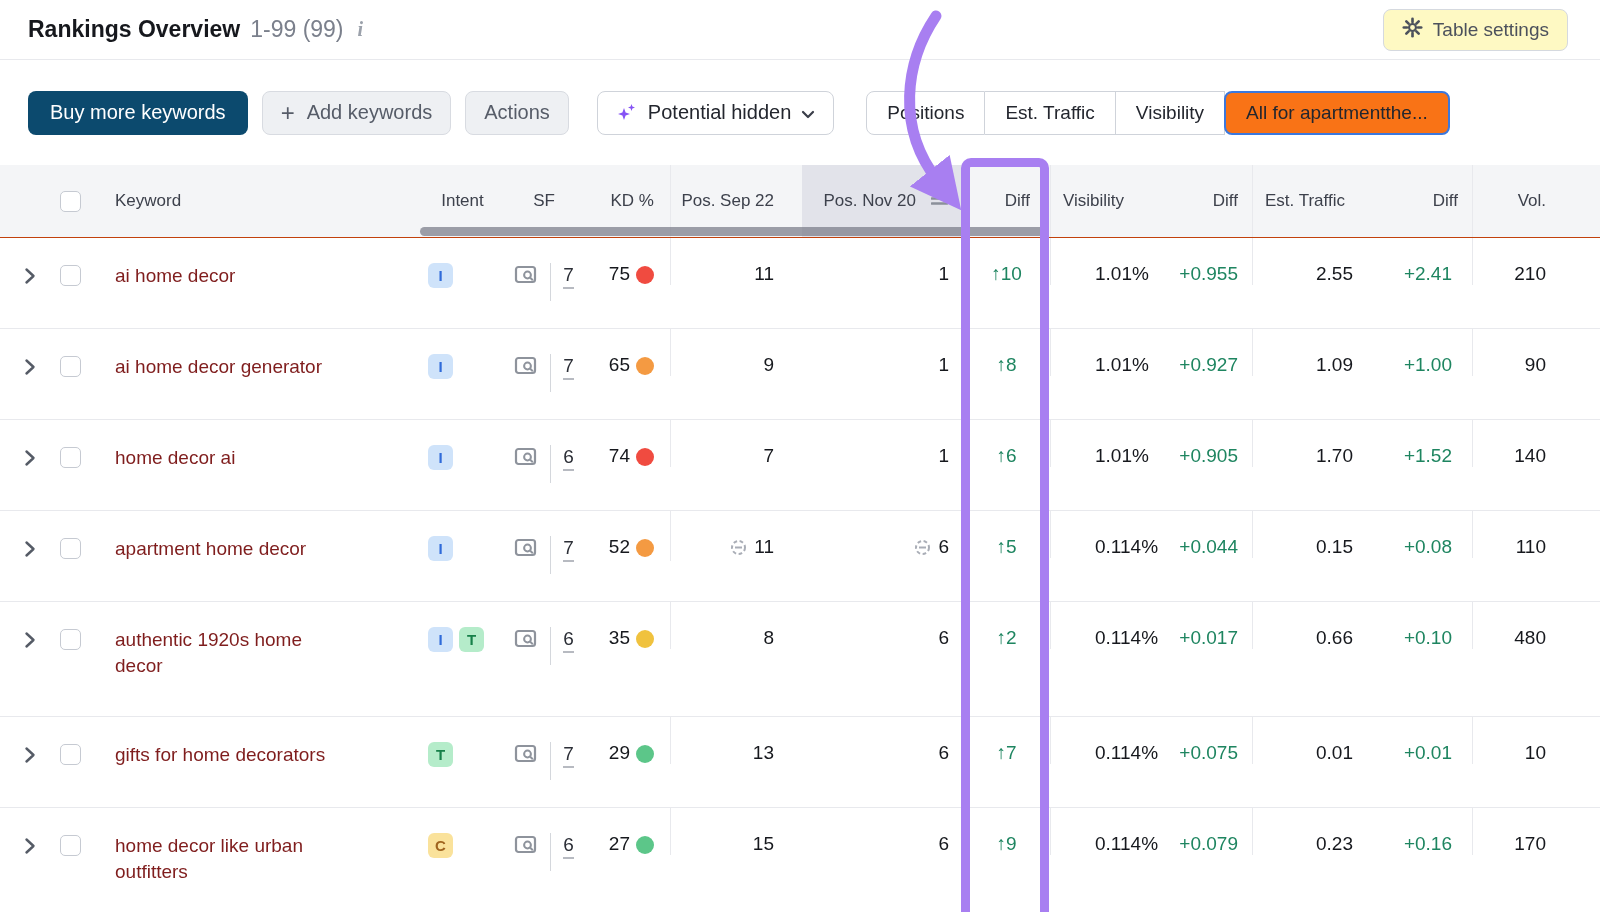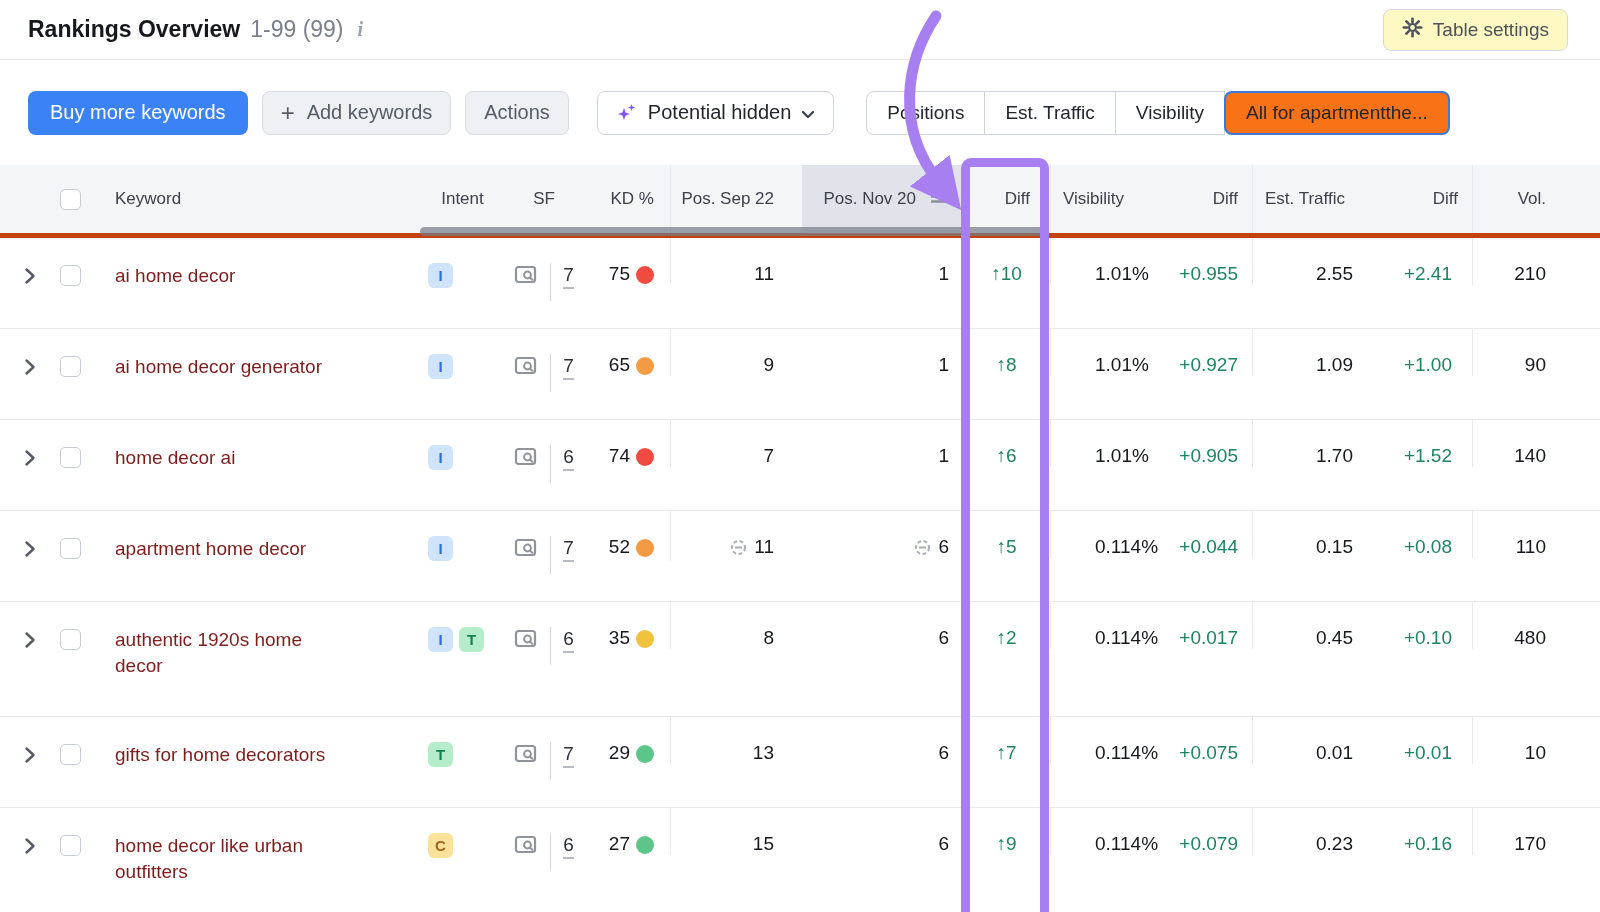--- a/index.html
+++ b/index.html
@@ -14,35 +14,35 @@
   .range { font-size:23px; color:#7b808c; margin-left:10px; }
   .info-i { font-family:"Liberation Serif", serif; font-style:italic; font-weight:700;
     color:#9ba1ab; font-size:20px; margin-left:14px; }
   .spacer { flex:1; }
   .btn { display:inline-flex; align-items:center; gap:10px; border-radius:8px;
     font-size:19px; padding:0 18px; height:42px; cursor:pointer; white-space:nowrap; }
   .btn-settings { background:#fef9c3; border:1px solid #d5d9df; color:#4c515c; }
 
   
   .toolbar { height:105px; display:flex; align-items:center; padding:0 32px 0 28px; gap:14px; }
-  .btn-green { background:#3b82f6; color:#fff; height:44px; font-size:20px; padding:0 22px; }
+  .btn-green { background:#0c4a6e; color:#fff; height:44px; font-size:20px; padding:0 22px; }
   .btn-gray { background:#eef0f3; border:1px solid #d8dbe1; color:#565c68; height:44px; font-size:20px; }
   .btn-white { background:#fff; border:1px solid #cfd3da; color:#23262e; height:44px; font-size:20px; margin-left:14px;}
   .plus { font-size:24px; font-weight:400; line-height:1; margin-right:2px; }
   .seg-group { display:flex; align-items:center; margin-left:18px; height:44px; }
   .seg { height:44px; display:flex; align-items:center; padding:0 20px; font-size:19px;
     color:#23262e; background:#fff; border:1px solid #cfd3da; border-left:none; cursor:pointer; }
   .seg:first-child { border-left:1px solid #cfd3da; border-radius:8px 0 0 8px; }
   .seg.active { border:2px solid #3b78dd; background:#f97316; border-radius:8px; margin-left:-1px;
     max-width:252px; overflow:hidden;align-items:center; }
   .sparkles { position:relative; width:22px; height:22px; flex:0 0 auto; }
 
   
   .thead { position:relative; height:73px; background:#f4f5f7; display:flex; align-items:center;
-    font-size:17px; color:#3d414c; border-bottom:5px solid #c2410c; }
+    font-size:17px; color:#3d414c; border-bottom:1px solid #c2410c; }
   .sorted-tint { position:absolute; left:802px; top:0; width:161px; height:100%;
     background:rgba(196,198,212,0.38); }
   .hscroll { position:absolute; left:420px; top:62px; width:628px; height:9px; border-radius:5px;
     background:rgba(120,124,136,0.72); }
   .tr { display:flex; align-items:flex-start; min-height:91px; border-bottom:1px solid #e8e9ed;
     font-size:19px; }
   .tr.tall { min-height:115px; }
   .td { padding-top:25px; display:flex; align-items:flex-start; }
   .thead .td { padding-top:0; align-items:center; align-self:stretch; }
   .c-exp  { width:60px;  justify-content:center; }
@@ -480,21 +480,21 @@
       <span class="num">6</span>
     </div>
     <div class="td c-diff">
           <span class="diff-up">↑2</span>
         </div>
     <div class="td c-vis">
       <span class="num">0.114%</span>
       <span class="green">+0.017</span>
     </div>
     <div class="td c-est">
-      <span class="num est-primary">0.45</span>
+      <span class="num est-primary">0.66</span>
       <span class="green est-diff">+0.10</span>
     </div>
     <div class="td c-vol">
           <span class="num">480</span>
         </div>
   </div>
 
   <div class="tr">
     <div class="td c-exp">
       <span class="exp-btn">

